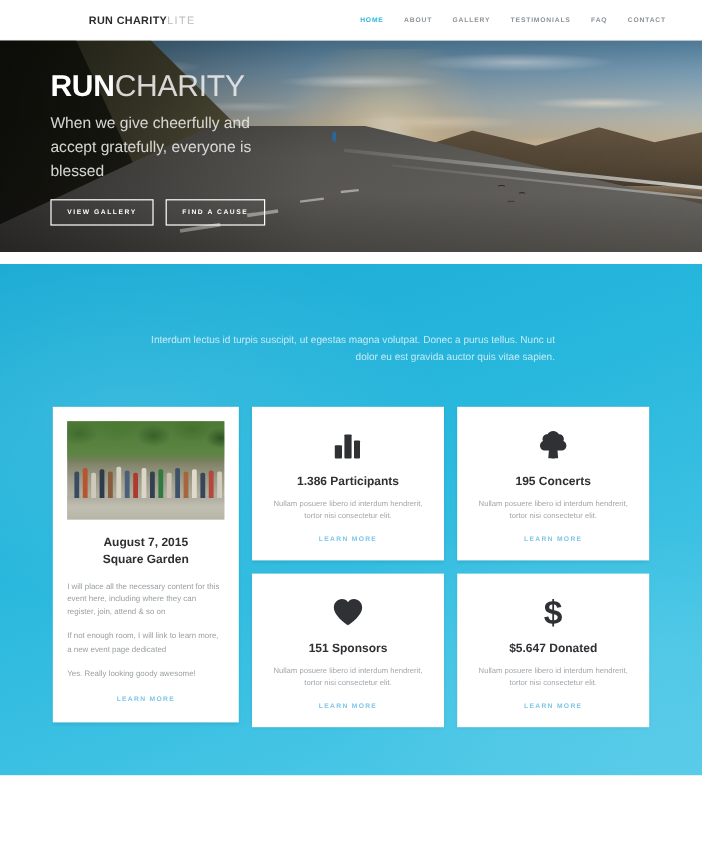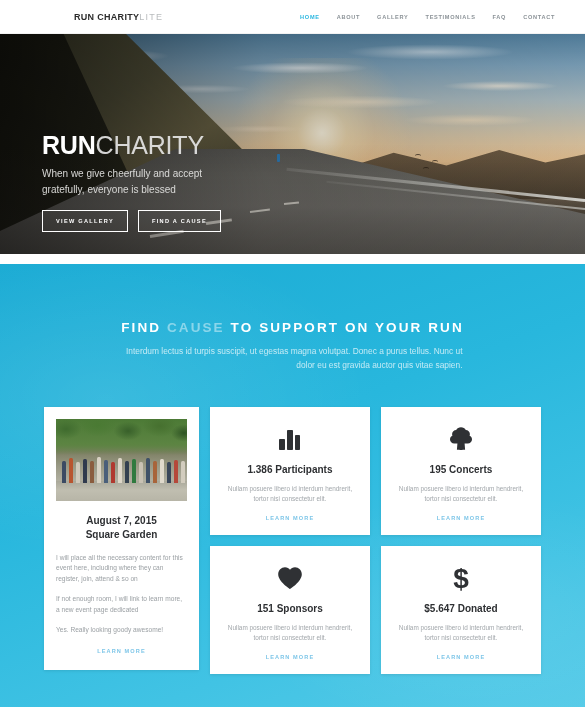--- a/index.html
+++ b/index.html
@@ -55,21 +55,21 @@
     white-space: nowrap;
     cursor: pointer;
   }
   .nav-item.active {
     color: #2bb7e0;
   }
 
   
   .hero {
     position: relative;
-    height: 220px;
+    height: 176px;
     overflow: hidden;
     background: #1b1b18;
   }
   .hero-sky2 {
     position: absolute;
     inset: 0;
     background: linear-gradient(to bottom,
         #52809f 0%,
         #7ba0b9 14%,
         #a9b9be 30%,
@@ -211,21 +211,21 @@
   .hero-title .t-bold {
     font-weight: bold;
     color: #ffffff;
   }
   .hero-title .t-light {
     font-weight: normal;
     color: #e6e6e6;
     opacity: 0.92;
   }
   .hero-sub {
-    font-size: 10px;
+    font-size: 13px;
     line-height: 1.55;
     color: #e2e2e0;
     opacity: 0.93;
     margin: 0 0 13px 0;
     max-width: 185px;
   }
   .hero-buttons {
     display: flex;
     gap: 10px;
   }
@@ -443,25 +443,20 @@
     <div class="hero-buttons">
       <div class="hero-btn">VIEW GALLERY</div>
       <div class="hero-btn">FIND A CAUSE</div>
     </div>
   </div>
 </div>
 
 <div class="gap-white"></div>
 
 <div class="blue-section">
-  <h2 class="sec-title">
-    <span class="s-solid">FIND</span>
-    <span class="s-faded">CAUSE</span>
-    <span class="s-solid">TO SUPPORT ON YOUR RUN</span>
-  </h2>
   <p class="sec-sub">Interdum lectus id turpis suscipit, ut egestas magna volutpat. Donec a purus tellus. Nunc ut dolor eu est gravida auctor quis vitae sapien.</p>
 
   <div class="cards-wrap">
 
     <div class="card card-event">
       <div class="event-photo">
         <div class="ep-trees"></div>
         <div class="ep-ground"></div>
         <div class="ep-crowd">
           <div class="ep-person" style="left:6px;  height:22px; background:#3b4a63;"></div>

